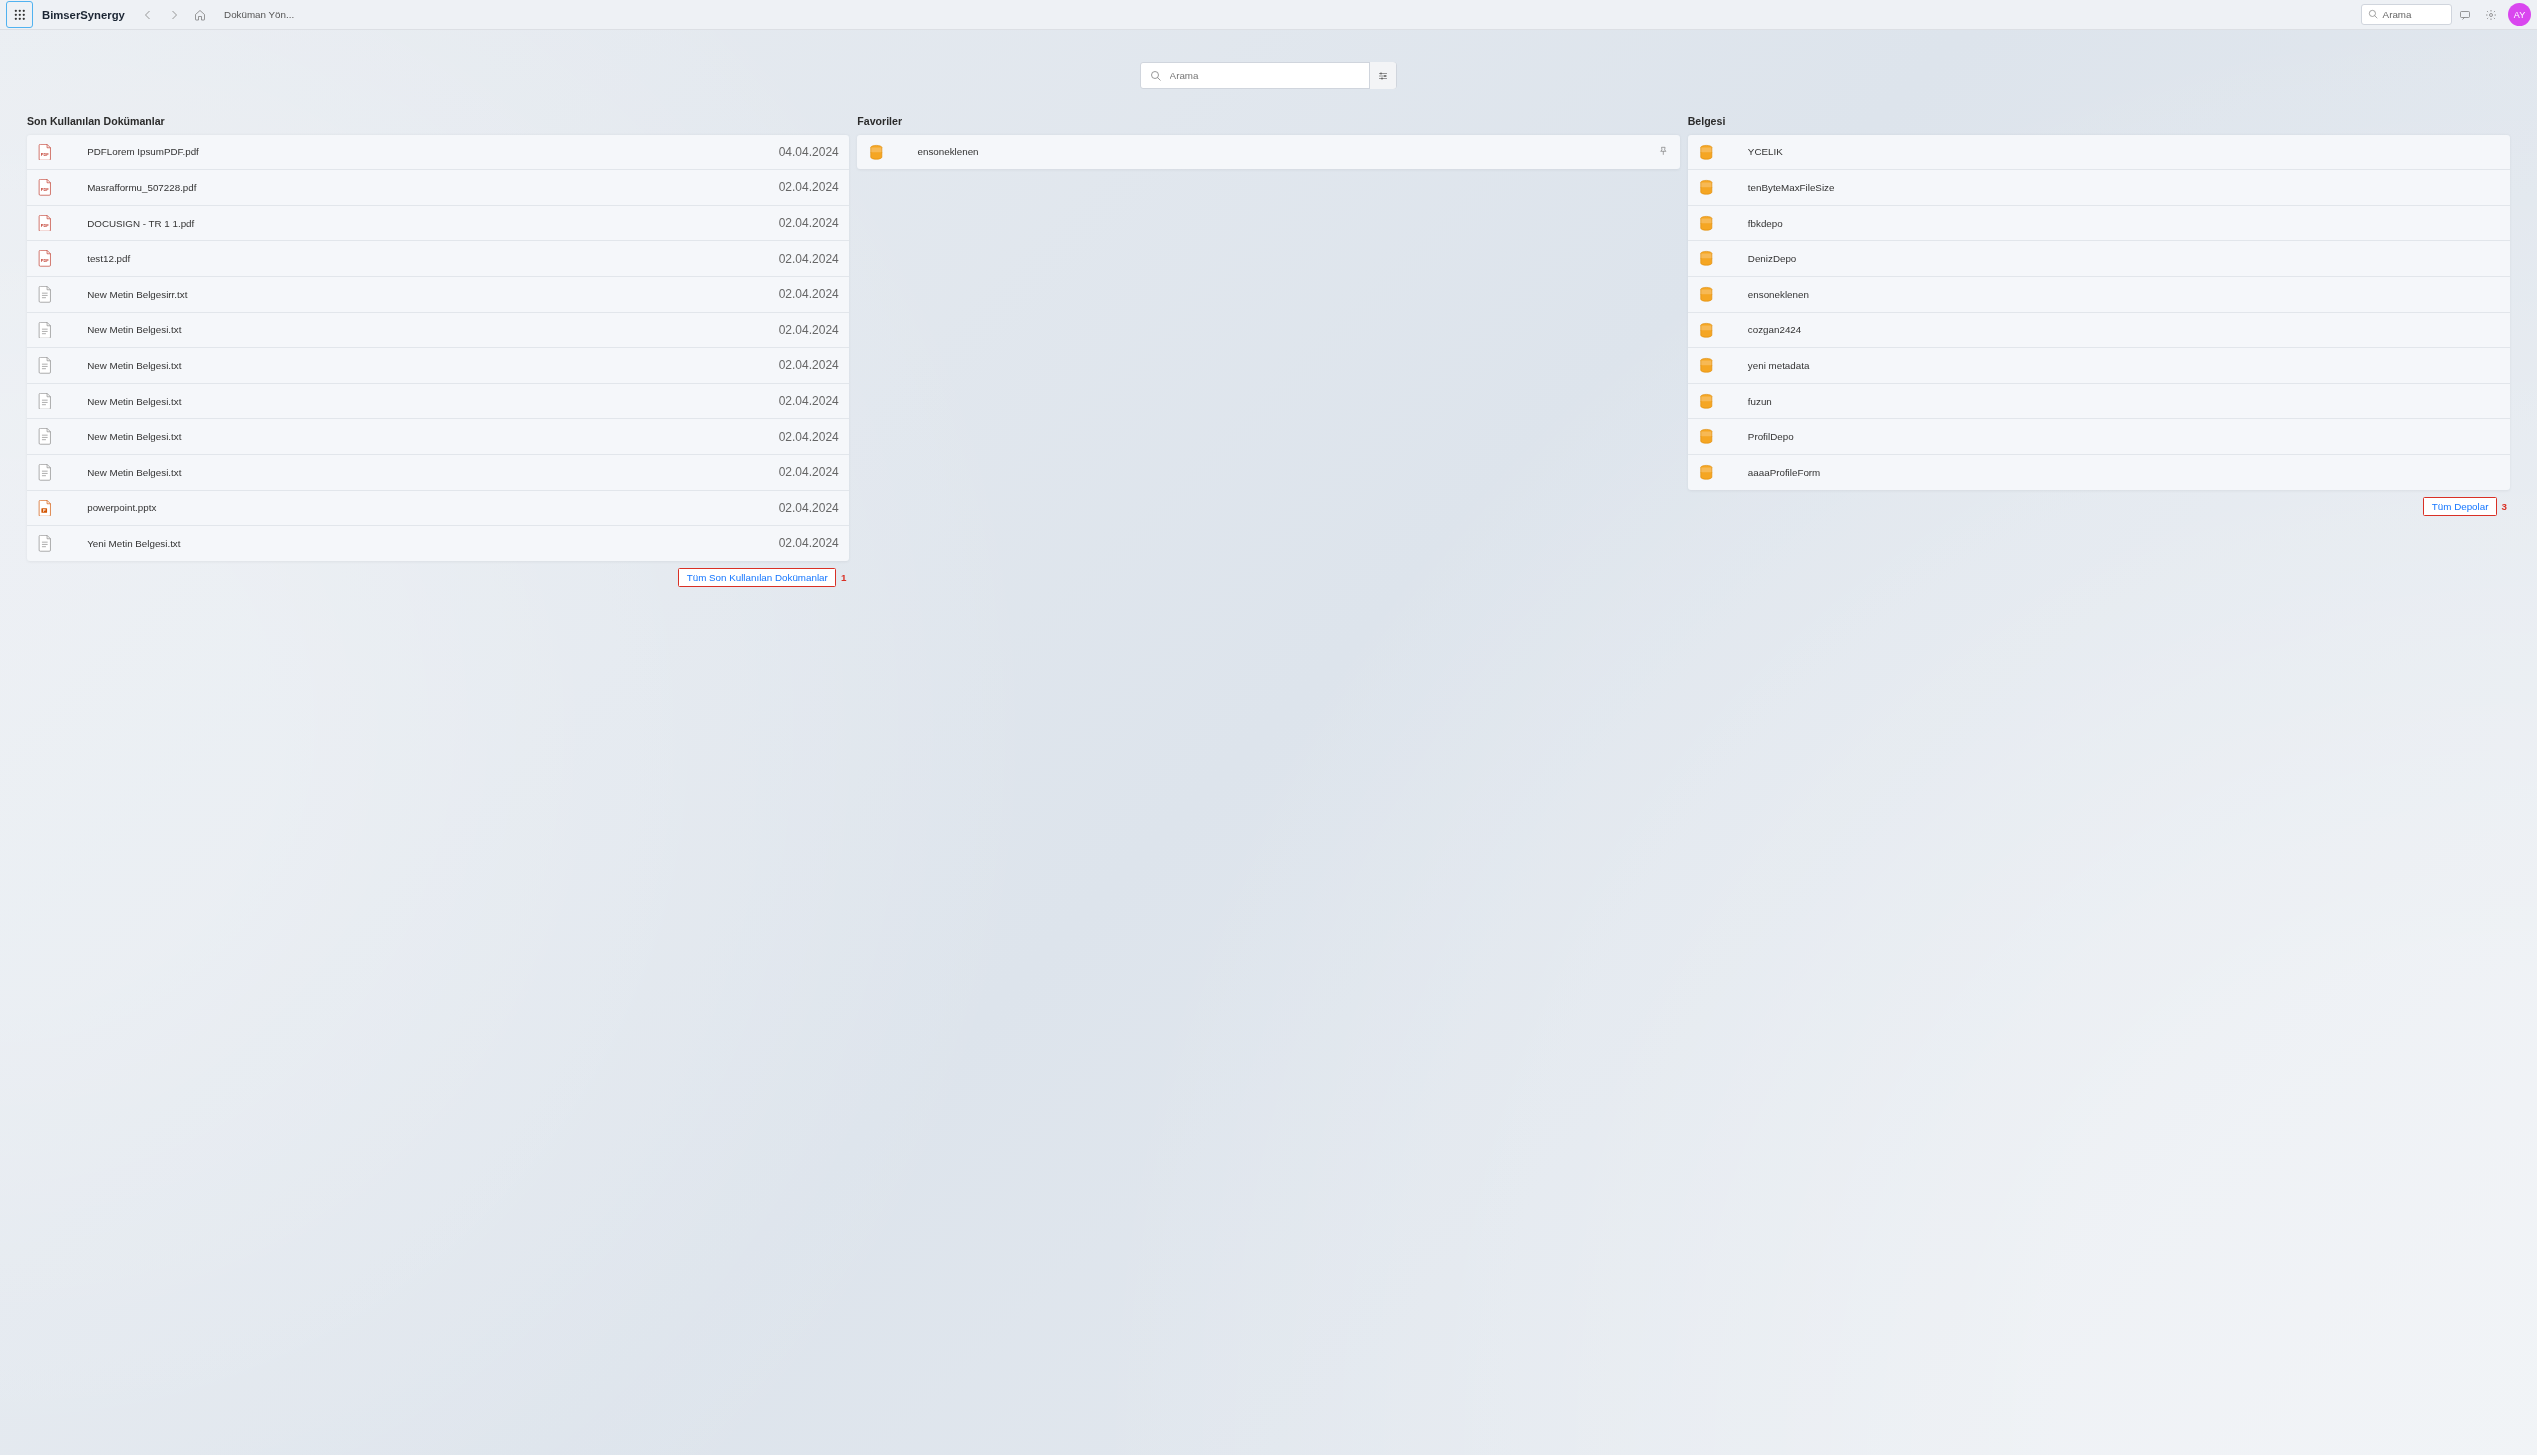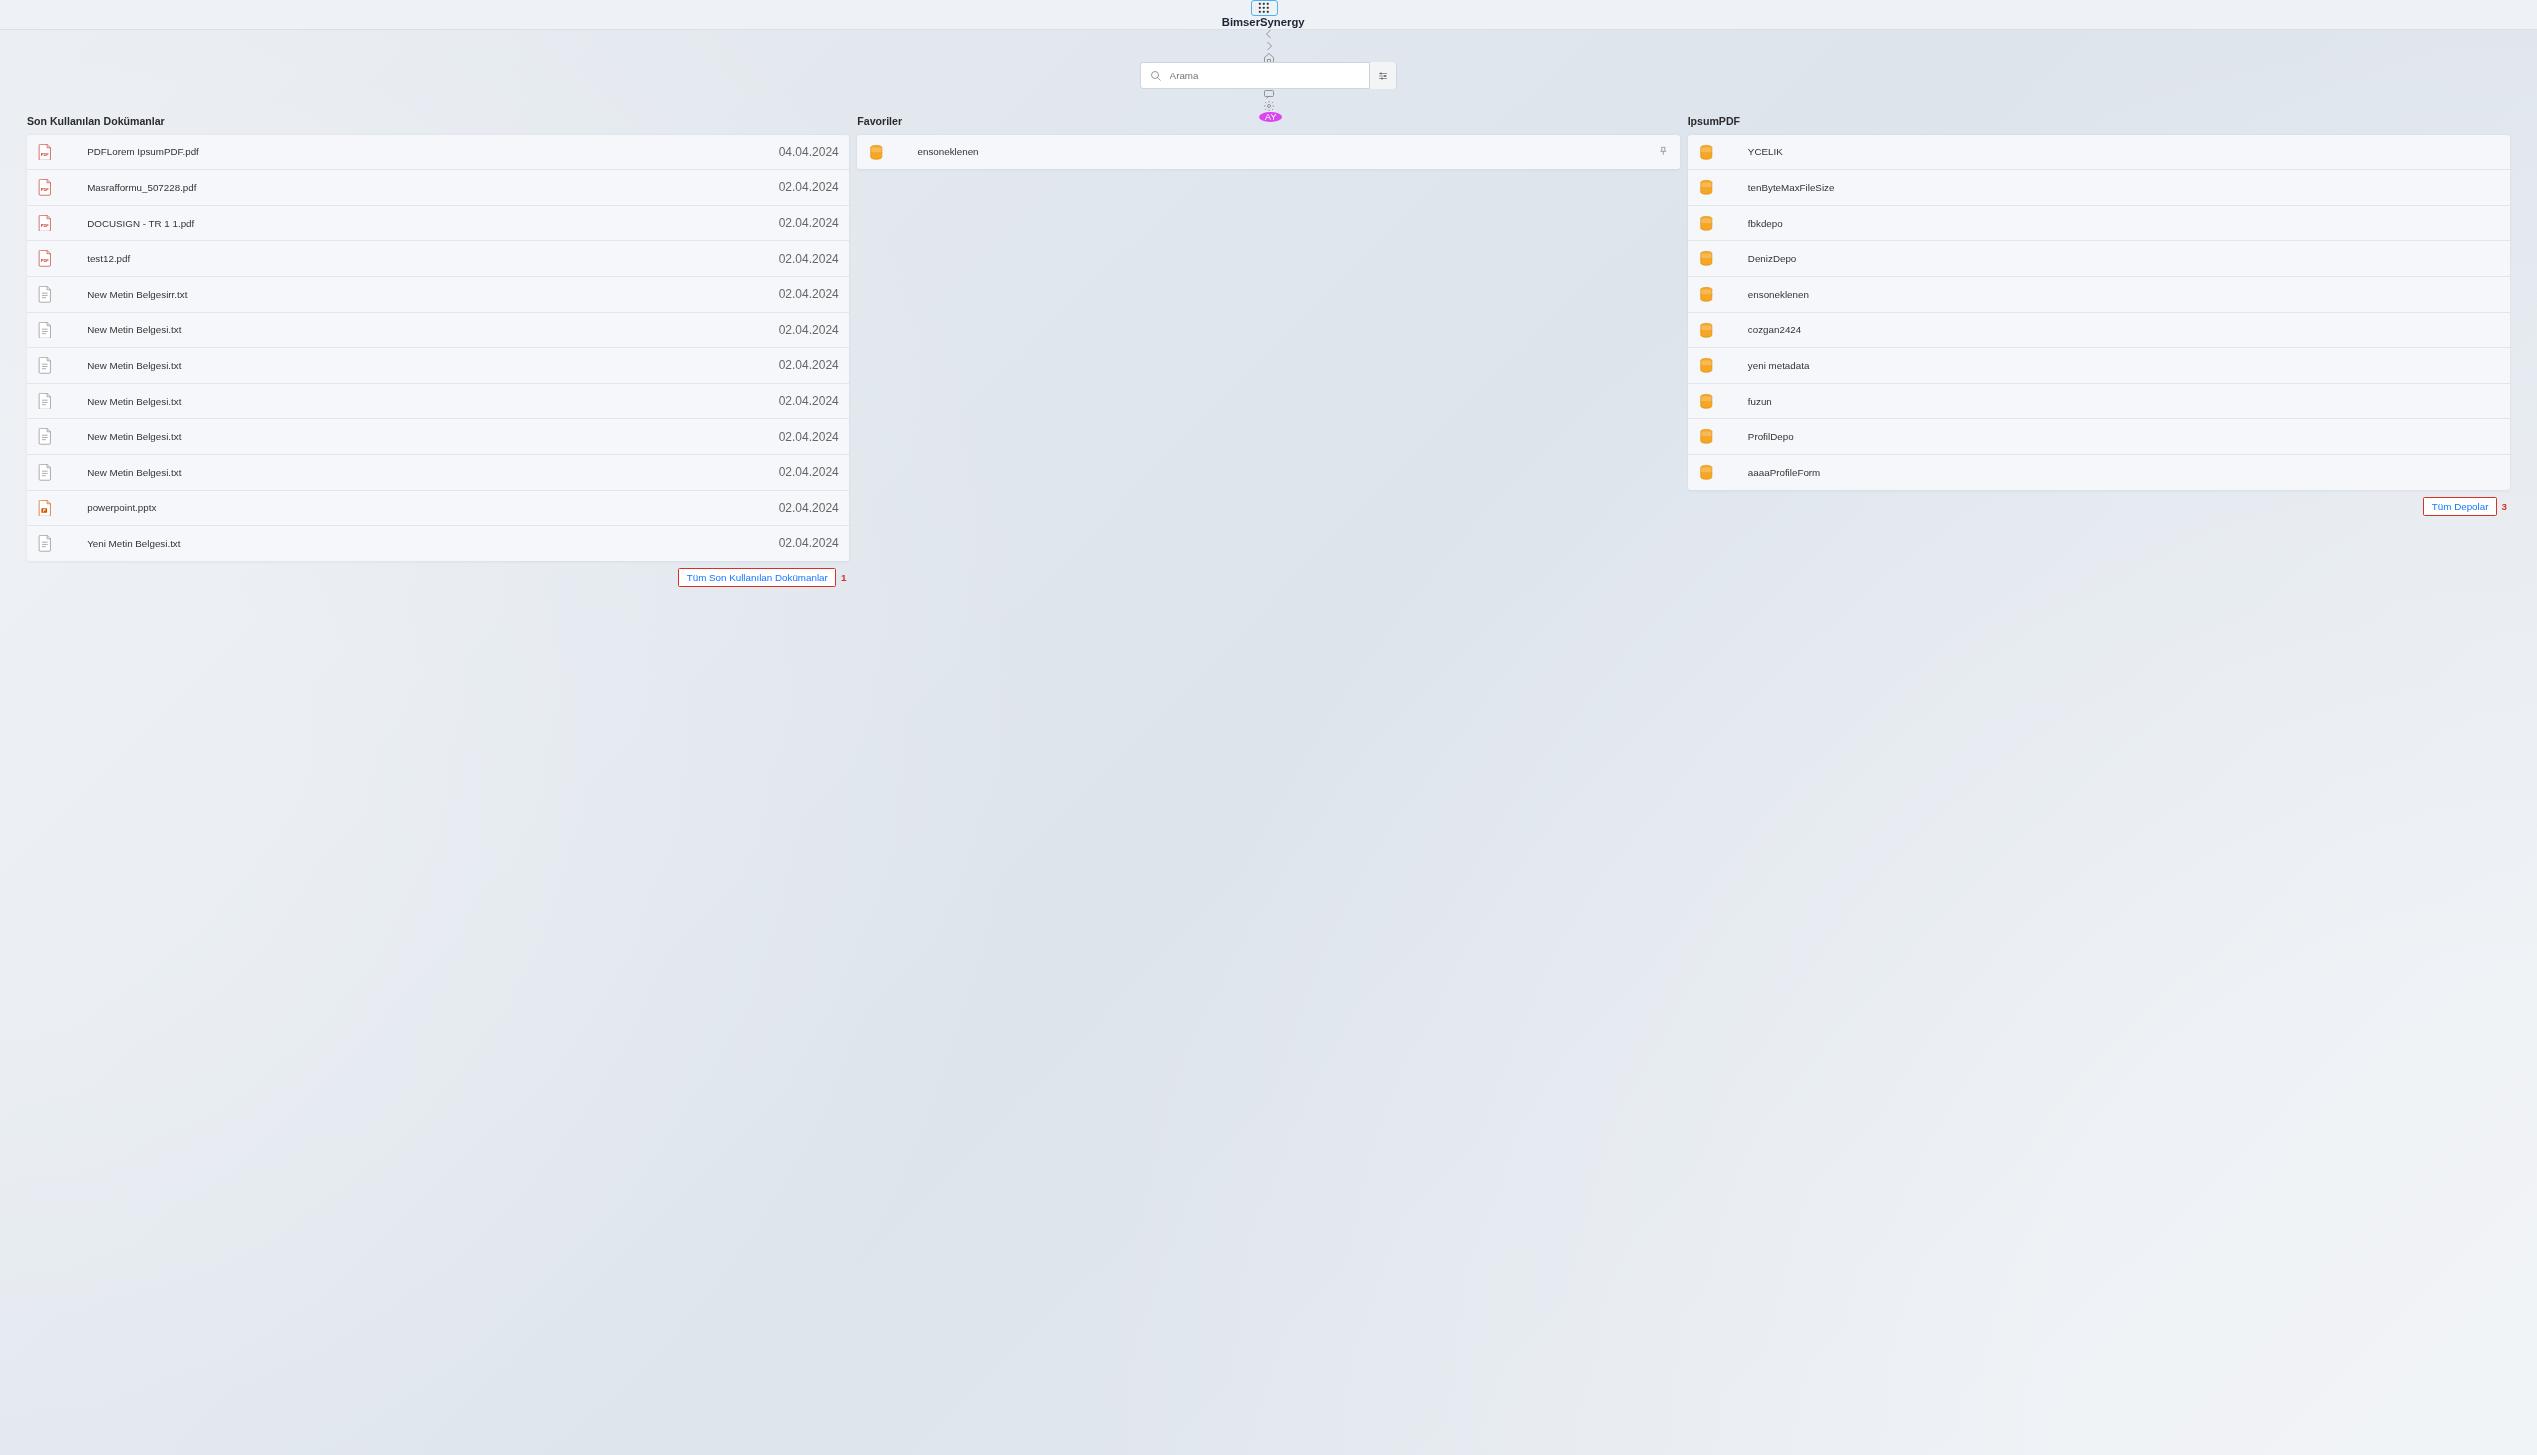--- a/index.html
+++ b/index.html
@@ -22,21 +22,20 @@
     
     .topbar {
       display: flex;
       align-items: center;
       height: 30px;
       background: #eef1f5;
       border-bottom: 0.8px solid #dcdfe4;
       padding: 0 6px;
       position: relative;
       z-index: 2;
-      flex-direction: column;
     }
     .waffle {
       width: 27px; height: 27px;
       display: flex; align-items: center; justify-content: center;
       border: 1.5px solid #50b2f0;
       border-radius: 3px;
       margin-right: 9px;
       cursor: pointer;
     }
     .waffle svg { width: 13.6px; height: 13.6px; fill: #333; }
@@ -388,21 +387,21 @@
           <span class="label">ensoneklenen</span>
           <span class="pin"><svg width="10.6" height="10.6" viewBox="0 0 24 24">
               <path class="svg-stroke" d="M8 3h8l-1 6 3 3H6l3-3z"></path>
               <path class="svg-stroke" d="M12 12v8"></path>
             </svg></span>
         </div>
       </div>
   </div>
 
   <div class="col">
-    <div class="col-title">IpsumPDF</div>
+    <div class="col-title">Belgesi</div>
     <div class="list" id="repos-list">
         <div class="row">
           <span class="icon">
             <svg class="folder-icon" viewBox="0 0 24 24">
               <ellipse cx="12" cy="5" rx="8" ry="3" fill="#f5a623" stroke="#e08e0b"></ellipse>
               <path d="M4 5v7c0 1.66 3.58 3 8 3s8-1.34 8-3V5" fill="#f7b955" stroke="#e08e0b"></path>
               <path d="M4 12v7c0 1.66 3.58 3 8 3s8-1.34 8-3v-7" fill="#f5a623" stroke="#e08e0b"></path>
             </svg>
           </span>
           <span class="label">YCELIK</span>

